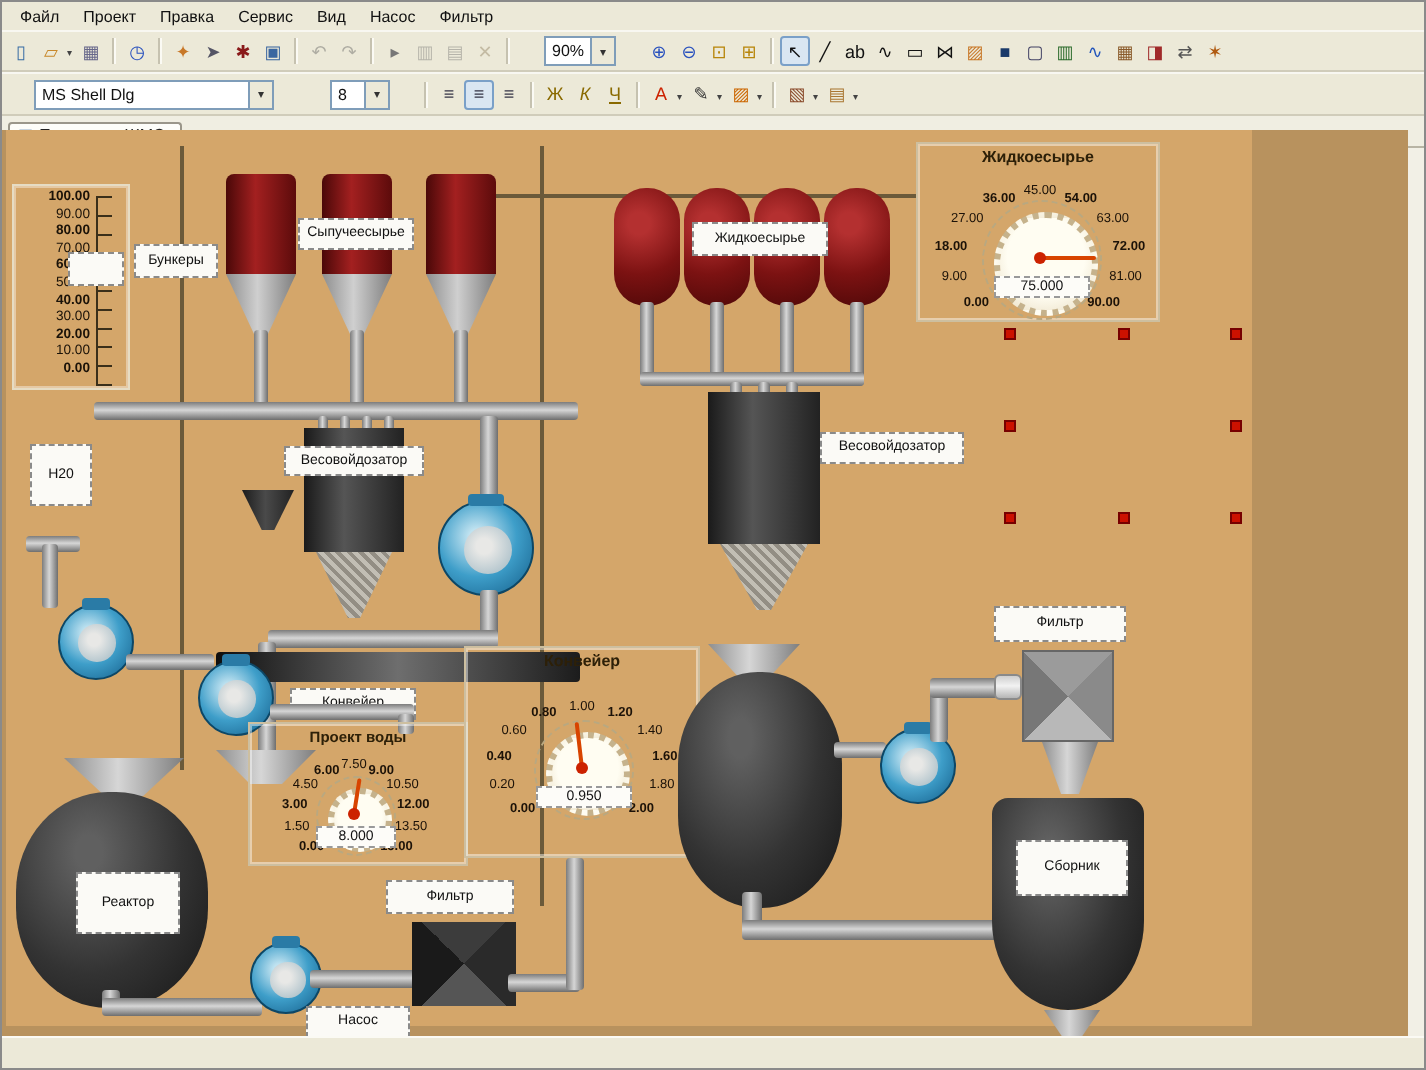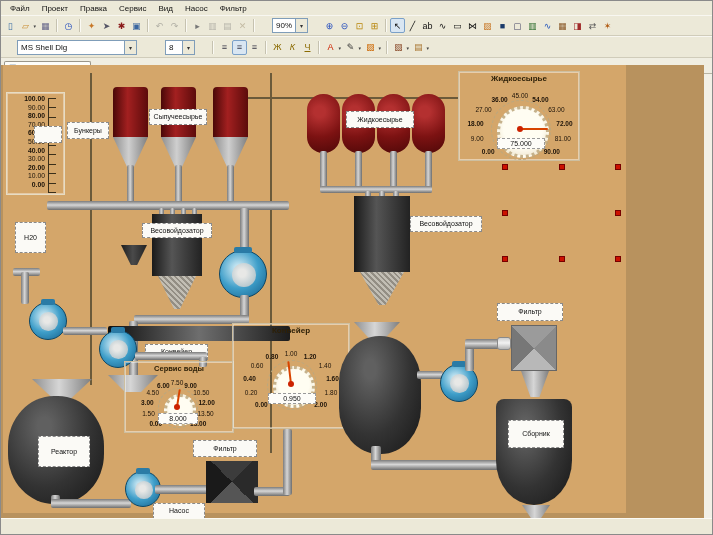--- a/index.html
+++ b/index.html
@@ -264,21 +264,21 @@
   <div class="abs belt" style="left:105px;top:261px;width:182px;height:15px"></div>
   <div class="abs lbl" style="left:142px;top:279px;width:63px;height:16px">Конвейер</div>
 
   <div class="abs pump" style="left:26px;top:237px;width:38px;height:38px"></div>
   <div class="abs pipe-h" style="left:60px;top:262px;width:44px;height:8px"></div>
   <div class="abs pump" style="left:96px;top:265px;width:38px;height:38px"></div>
   <div class="abs pipe-h" style="left:132px;top:287px;width:72px;height:8px"></div>
   <div class="abs pipe-v" style="left:196px;top:292px;width:8px;height:10px"></div>
 
   <div class="abs panel gauge-panel" style="left:121px;top:296px;width:110px;height:72px">
-    <div class="panel-title" style="font-size:7.5px">Сервис воды</div>
+    <div class="panel-title" style="font-size:7.5px">Проект воды</div>
   <div class="gauge-ring" style="left: 33px; top: 26px; width: 38px; height: 38px;"></div>
         <div class="gauge-face" style="left: 39px; top: 32px; width: 26px; height: 26px;"></div>
         <div class="gauge-tick b" style="left: 16.7868px; top: 57.9706px;">0.00</div>
         <div class="gauge-tick" style="left: 9.4683px; top: 48.4164px;">1.50</div>
         <div class="gauge-tick b" style="left: 8.36935px; top: 37.2456px;">3.00</div>
         <div class="gauge-tick" style="left: 13.7295px; top: 26.8932px;">4.50</div>
         <div class="gauge-tick b" style="left: 24.3803px; top: 19.6158px;">6.00</div>
         <div class="gauge-tick" style="left: 38px; top: 17px;">7.50</div>
         <div class="gauge-tick b" style="left: 51.6197px; top: 19.6158px;">9.00</div>
         <div class="gauge-tick" style="left: 62.2705px; top: 26.8932px;">10.50</div>

